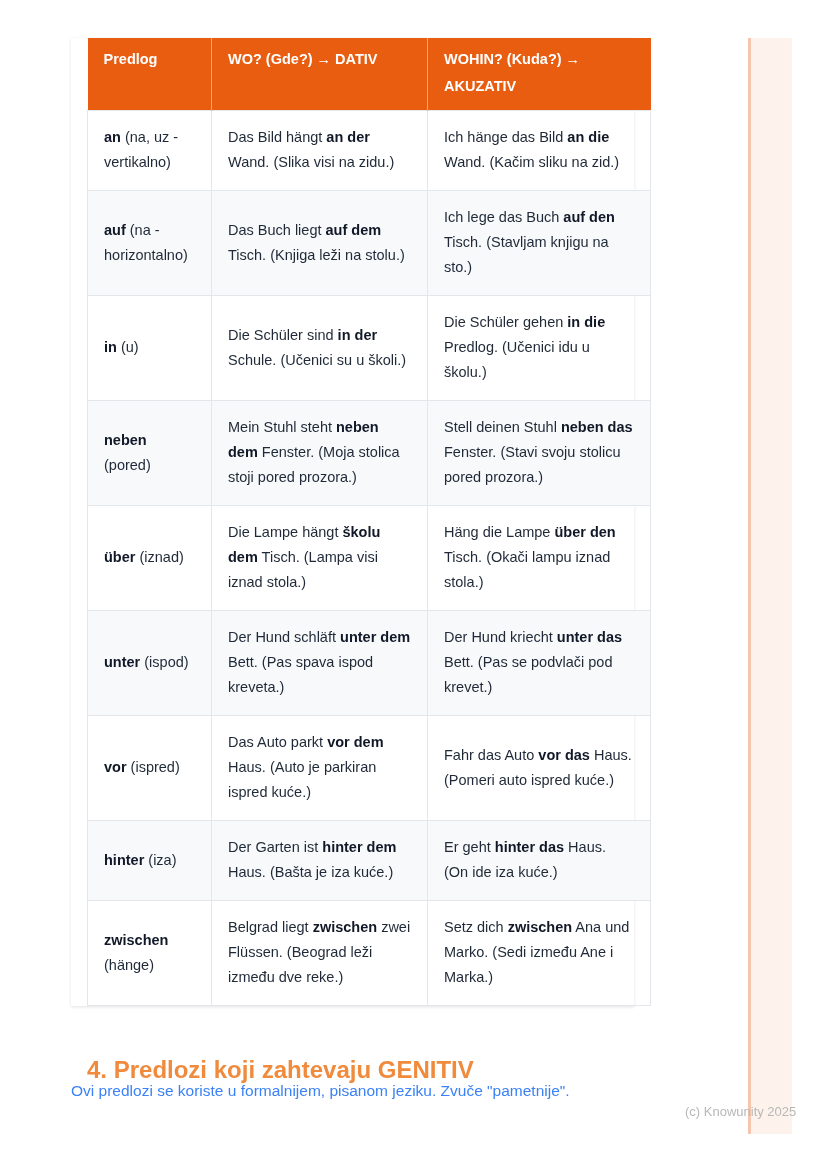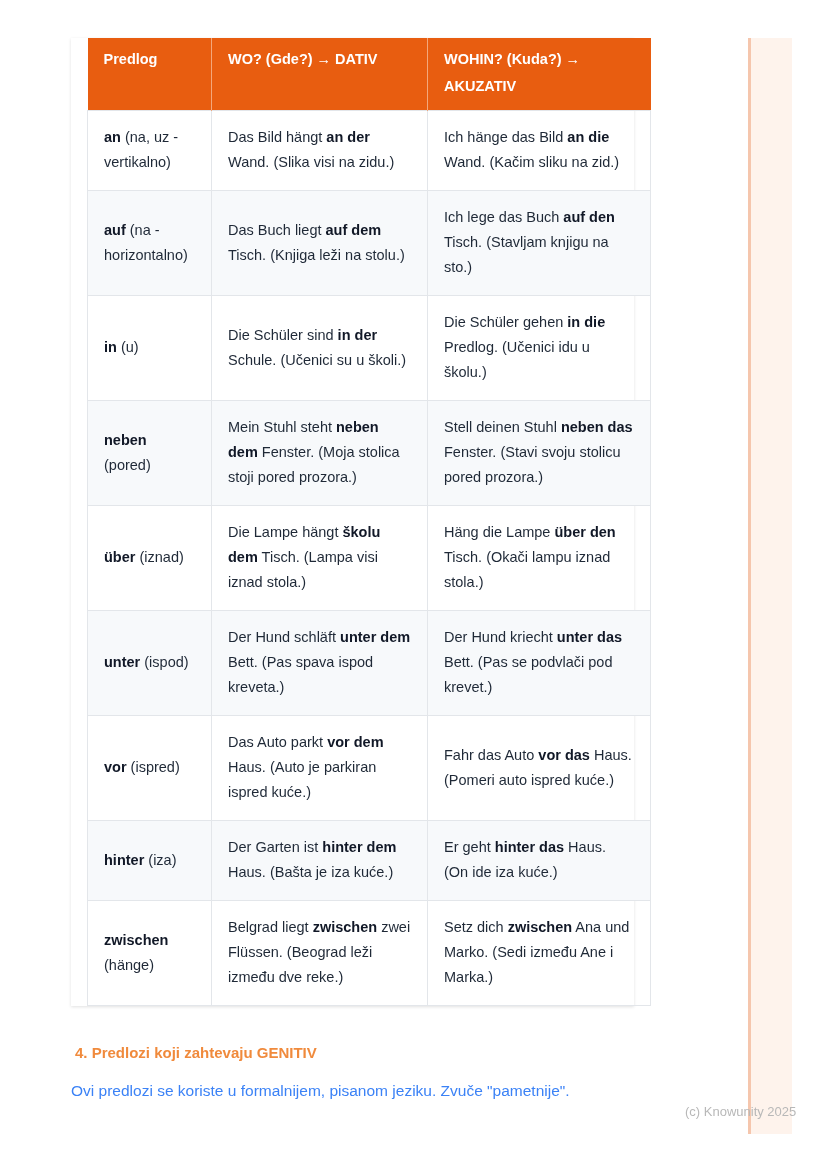--- a/index.html
+++ b/index.html
@@ -23,22 +23,22 @@
       border-right: 1px solid #f4a77b; height: 53px;
     }
     th:last-child { border-right: none; }
     td {
       font-size: 14.5px; line-height: 25px; vertical-align: middle;
       padding: 14px 16px 15px 16px; border: 1px solid #e3e6ea; color: #1f2937;
     }
     tr.alt td { background: #f7f9fb; }
     td b { font-weight: bold; color: #111827; }
     .section-title {
-      position: absolute; left: 71px; top: 1040px; margin: 4px;
-      font-size: 15px; font-weight: bold; color: #f08a3c;
+      position: absolute; left: 71px; top: 1040px; margin: 16px;
+      font-size: 24px; font-weight: bold; color: #f08a3c;
     }
     .section-text {
       position: absolute; left: 71px; top: 1082px; margin: 0;
       font-size: 15.5px; color: #3b82f6;
     }
     .footer {
       position: absolute; left: 685px; top: 1104px; font-size: 13px; color: #b8b8b8;
     }
   </style>
 </head>

